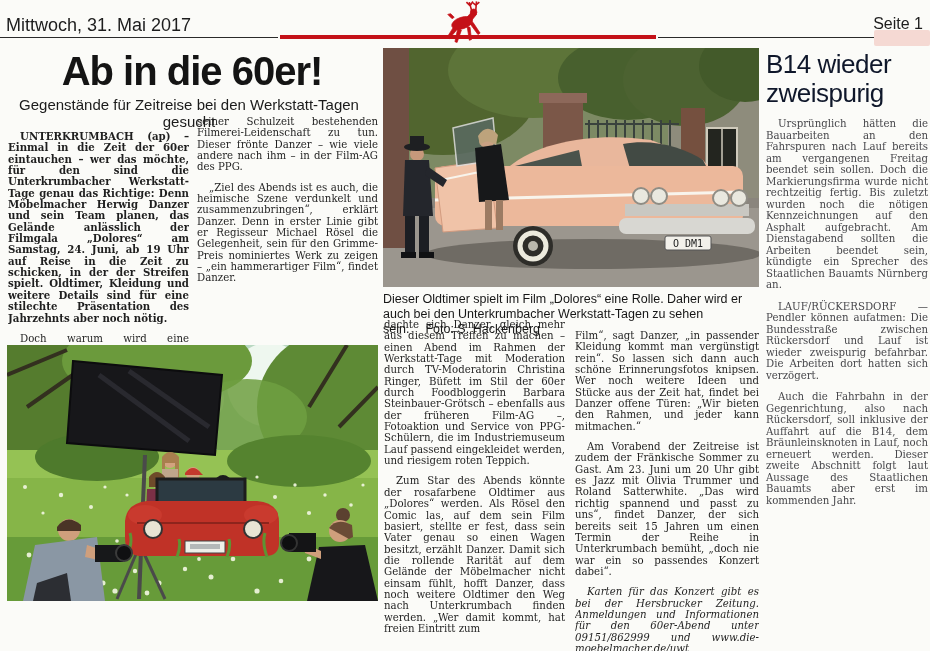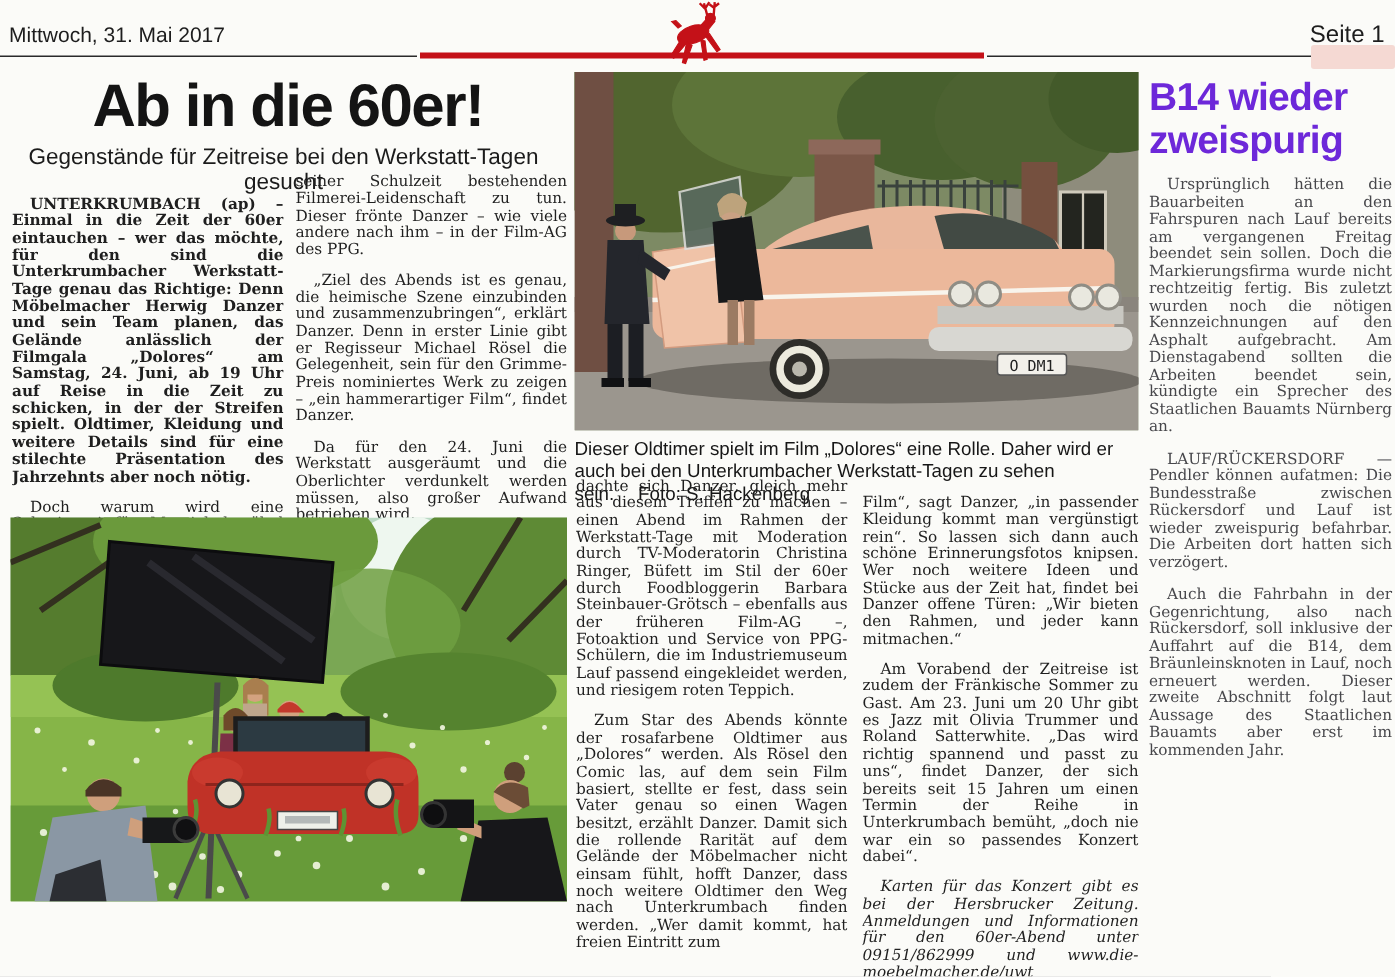--- a/index.html
+++ b/index.html
@@ -1,19 +1,19 @@
 <!DOCTYPE html>
 <html lang="de"><head>
 <meta charset="utf-8">
 <style>
   html,body{margin:0;padding:0;background:#ddd;}
   .page{position:relative;width:930px;height:651px;background:#fbfbf8;overflow:hidden;
         font-family:"Liberation Sans",sans-serif;color:#1a1a1a;}
   
-  .hdate{position:absolute;top:15px;left:6px;font-size:14px;color:#1d1d1d;}
+  .hdate{position:absolute;top:15px;left:6px;font-size:18px;color:#1d1d1d;}
   .hpage{position:absolute;top:15px;right:7px;font-size:16px;color:#1d1d1d;}
   .masthead{position:absolute;top:-3px;left:0;right:0;height:44px;display:flex;
             justify-content:center;align-items:flex-end;gap:3px;
             font-family:"Liberation Serif","DejaVu Serif",serif;font-weight:700;
             font-size:41px;letter-spacing:-1px;color:#0c0c0c;line-height:1;}
   .deer{width:44px;height:46px;margin-bottom:-5px;}
   .rule-black-l{position:absolute;top:37px;left:0;width:278px;height:1px;background:#2a2a2a;}
   .rule-black-r{position:absolute;top:37px;left:658px;width:272px;height:1px;background:#2a2a2a;}
   .rule-red{position:absolute;top:35px;left:280px;width:376px;height:4px;background:#c41118;}
   .artifact{position:absolute;top:30px;right:0;width:56px;height:16px;background:#f5d9d3;border-radius:2px;}
@@ -37,22 +37,22 @@
   .caption{position:absolute;font-size:12.5px;line-height:15px;color:#161616;}
   .caption .credit{padding-left:16px;}
   .caption-right{left:383px;top:292px;width:376px;}
   .caption-left{left:7px;top:606px;width:371px;}
   
   .photo{position:absolute;display:block;}
   .photo-right{left:383px;top:48px;}
   .photo-left{left:7px;top:345px;}
   
   .sidebar{position:absolute;left:766px;top:50px;width:162px;}
-  .sidebar h2{margin:0 0 10px 0;font-size:26px;line-height:29px;font-weight:700;
-              letter-spacing:-0.5px;color:#6d28d9;}
+  .sidebar h2{margin:0 0 10px 0;font-size:26px;line-height:29px;font-weight:400;
+              letter-spacing:-0.5px;color:#0f172a;}
   .sidebar .sbody{font-family:"DejaVu Serif","Liberation Serif",serif;font-size:10.2px;
                   line-height:11.5px;text-align:justify;color:#47474b;}
   .sidebar .sbody p{margin:0 0 10px 0;text-indent:12px;}
 </style>
 </head>
 <body>
 
 <div class="page">
 
   <span class="hdate">Mittwoch, 31. Mai 2017</span>
@@ -80,22 +80,21 @@
 
   <h1 class="headline">Ab in die 60er!</h1>
   <div class="subheadline">Gegenstände für Zeitreise bei den Werkstatt-Tagen gesucht</div>
 
   <div class="bodytext col1">
     <p class="lead">UNTERKRUMBACH (ap) – Einmal in die Zeit der 60er eintauchen – wer das möchte, für den sind die Unterkrumbacher Werkstatt-Tage genau das Richtige: Denn Möbelmacher Herwig Danzer und sein Team planen, das Gelände anlässlich der Filmgala „Dolores“ am Samstag, 24. Juni, ab 19 Uhr auf Reise in die Zeit zu schicken, in der der Streifen spielt. Oldtimer, Kleidung und weitere Details sind für eine stilechte Präsentation des Jahrzehnts aber noch nötig.</p>
     <p>Doch warum wird eine Schreinerei für Massivholzmöbel zum großen Kinosaal? Das hat vor allem mit Herwig Danzer und der seit</p>
   </div>
   <div class="bodytext col2">
     <p class="cont">seiner Schulzeit bestehenden Filmerei-Leidenschaft zu tun. Dieser frönte Danzer – wie viele andere nach ihm – in der Film-AG des PPG.</p>
-    <p>„Ziel des Abends ist es genau, die heimische Szene einzubinden und zusammenzubringen“, erklärt Danzer. Denn in erster Linie gibt er Regisseur Michael Rösel die Gelegenheit, sein für den Grimme-Preis nominiertes Werk zu zeigen – „ein hammerartiger Film“, findet Danzer.</p>
-    <p>Da für den 24. Juni die Werkstatt ausgeräumt und die Oberlichter verdunkelt werden müssen, also großer Aufwand betrieben wird,</p>
+    <p>„Ziel des Abends ist es auch, die heimische Szene verdunkelt und zusammenzubringen“, erklärt Danzer. Denn in erster Linie gibt er Regisseur Michael Rösel die Gelegenheit, sein für den Grimme-Preis nominiertes Werk zu zeigen – „ein hammerartiger Film“, findet Danzer.</p>
   </div>
 
   <svg class="photo photo-right" width="376" height="239" viewBox="0 0 376 239" preserveAspectRatio="none">
     <rect width="376" height="239" fill="#7d8a64"></rect>
     <g>
       <ellipse cx="60" cy="42" rx="95" ry="65" fill="#51652f"></ellipse>
       <ellipse cx="150" cy="22" rx="85" ry="48" fill="#5d7439"></ellipse>
       <ellipse cx="245" cy="30" rx="70" ry="42" fill="#48602e"></ellipse>
       <rect x="285" y="0" width="91" height="152" fill="#8e8c7c"></rect>
       <ellipse cx="302" cy="32" rx="62" ry="46" fill="#4c6231"></ellipse>

